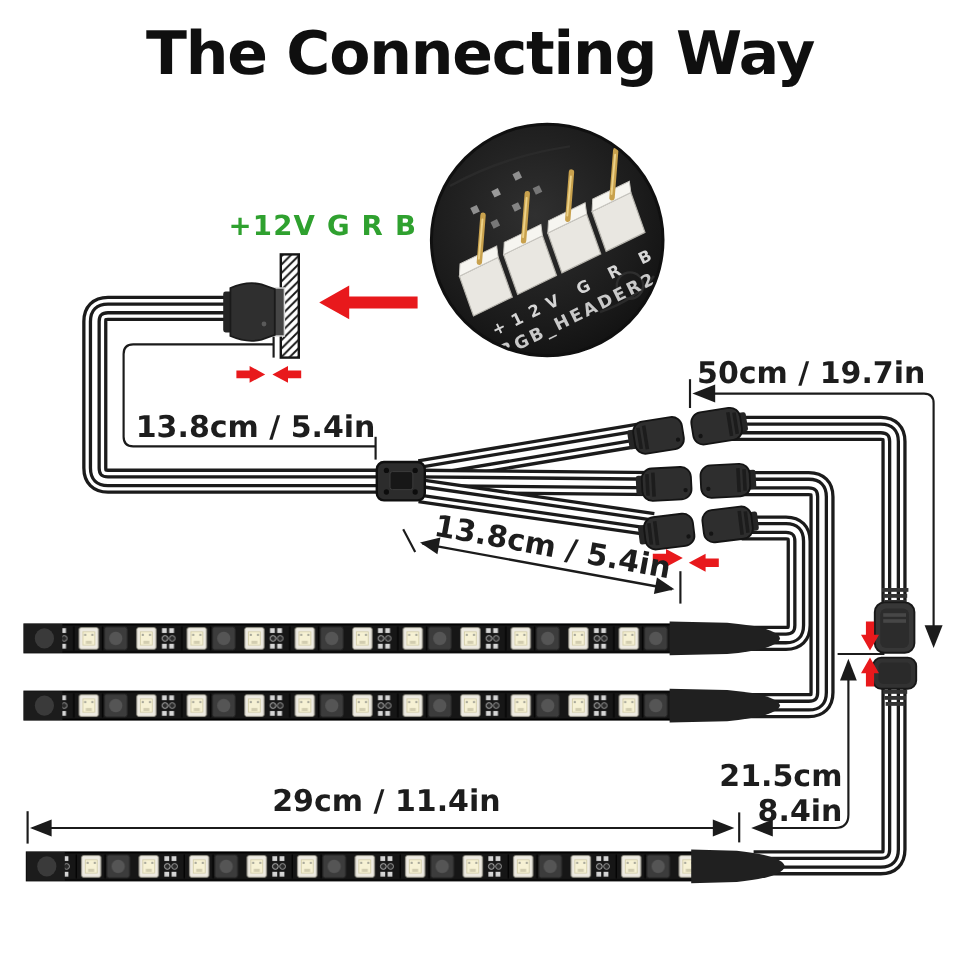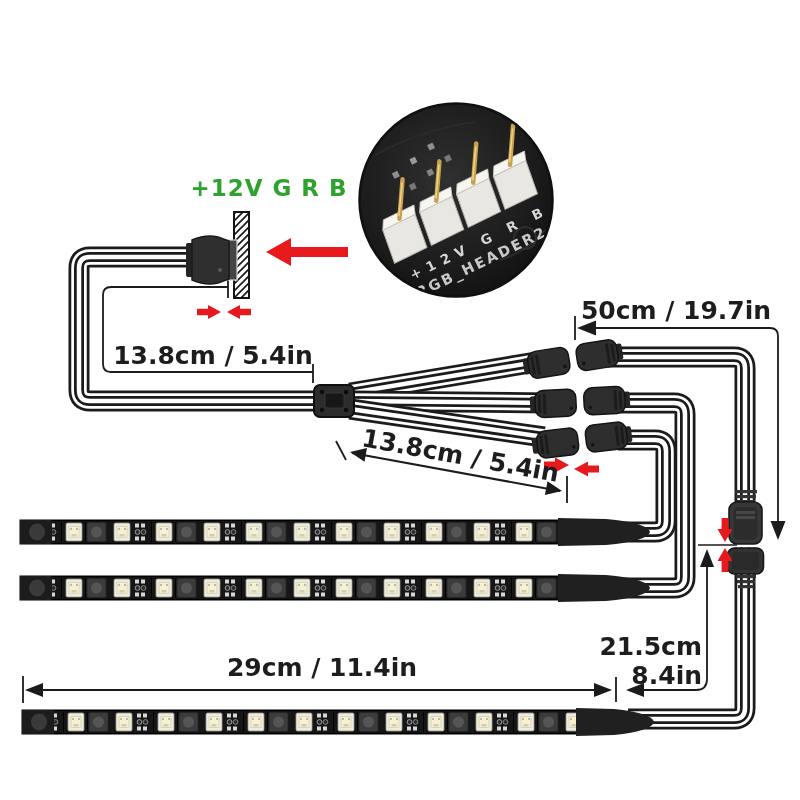--- a/index.html
+++ b/index.html
@@ -8,20 +8,21 @@
   .title{position:absolute;top:16px;left:0;width:800px;text-align:center;
          font-size:50px;font-weight:800;color:#0f0f0f;letter-spacing:-1px;}
   svg{position:absolute;top:0;left:0;}
   text{font-family:"DejaVu Sans","Liberation Sans",sans-serif;}
   .meas{font-size:25px;font-weight:bold;fill:#1d1d1d;}
 </style>
 </head>
 <body>
 
 <div id="page">
+  <div class="title">The Connecting Way</div>
 
   <svg width="800" height="800" viewBox="0 0 800 800">
     <defs>
       <pattern id="hatch" width="7" height="7" patternUnits="userSpaceOnUse">
         <path d="M -1 8 L 8 -1 M -1 1 L 1 -1 M 6 8 L 8 6" stroke="#161616" stroke-width="1.6" fill="none"></path>
       </pattern>
       <radialGradient id="pcb" cx="45%" cy="40%" r="75%">
         <stop offset="0%" stop-color="#303030"></stop>
         <stop offset="60%" stop-color="#1b1b1b"></stop>
         <stop offset="100%" stop-color="#0a0a0a"></stop>

